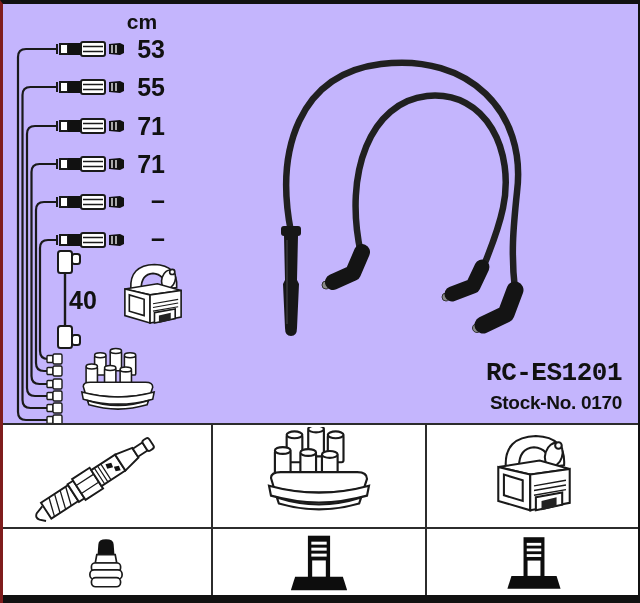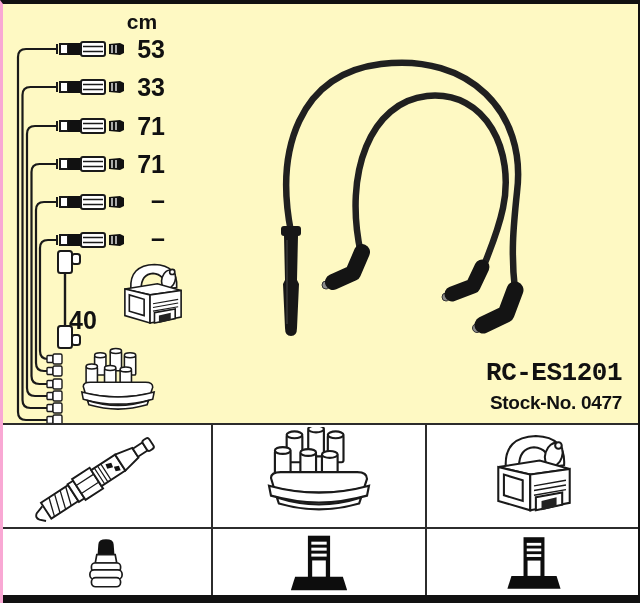--- a/index.html
+++ b/index.html
@@ -1,32 +1,32 @@
 <!DOCTYPE html>
 <html><head>
 <meta charset="utf-8">
 <style>
   html,body{margin:0;padding:0;background:#888;}
   .screen{
     position:relative;width:640px;height:603px;box-sizing:border-box;
-    background:#fef9c3;overflow:hidden;
-    border-left:3px solid #f9a8d4;border-right:2px solid #111;border-top:4px solid #111;
+    background:#c4b5fd;overflow:hidden;
+    border-left:3px solid #7f1d1d;border-right:2px solid #111;border-top:4px solid #111;
     font-family:"Liberation Sans", sans-serif;color:#111;
   }
   svg{display:block;}
   .diagram{position:absolute;left:0;top:0;}
   .photo{position:absolute;left:246px;top:36px;}
   .unit-label{position:absolute;left:116px;top:6px;width:46px;text-align:center;
     font-size:21px;font-weight:bold;}
   .len{position:absolute;left:116px;width:46px;text-align:right;
     font-size:25px;font-weight:bold;line-height:26px;}
   .len.r0{top:32px}.len.r1{top:70px}.len.r2{top:109px}
   .len.r3{top:147px}.len.r4{top:183px}.len.r5{top:221px}
   .len40{position:absolute;left:58px;top:282px;width:44px;text-align:center;
-    font-size:25px;font-weight:bold;margin-top:20px;}
+    font-size:25px;font-weight:bold;}
   .pn{position:absolute;right:16px;top:354px;font-size:26px;font-weight:bold;
     letter-spacing:-0.5px;font-family:Liberation Mono, monospace;}
   .stock{position:absolute;right:16px;top:388px;font-size:19px;font-weight:bold;
     letter-spacing:-0.3px;}
   .parts-table{
     position:absolute;left:-3px;right:-2px;top:419px;height:172px;
     display:grid;grid-template-columns:213px 214px 1fr;grid-template-rows:104px 1fr;
     border-top:2px solid #2c2c2c;background:#fff;
   }
   .cell{border-right:2px solid #2c2c2c;border-bottom:2px solid #2c2c2c;
@@ -160,21 +160,21 @@
       <rect x="69" y="250" width="8" height="10" rx="2.5"></rect>
       <rect x="55" y="322" width="14" height="22" rx="2.5"></rect>
       <rect x="69" y="331" width="8" height="10" rx="2.5"></rect>
     </g>
     <use href="#sym-coil" x="113" y="250" width="74" height="84"></use>
     <use href="#sym-cap" x="76" y="342" width="78" height="78"></use>
   </svg>
 
   <div class="unit-label">cm</div>
   <div class="len r0">53</div>
-  <div class="len r1">33</div>
+  <div class="len r1">55</div>
   <div class="len r2">71</div>
   <div class="len r3">71</div>
   <div class="len r4">–</div>
   <div class="len r5">–</div>
   <div class="len40">40</div>
 
   <svg class="photo" viewBox="0 0 310 305" width="310" height="305">
     <g fill="none" stroke="#202020" stroke-width="6.5" stroke-linecap="round">
       <path d="M112 214 C94 132, 122 62, 178 56 C238 50, 266 112, 254 168 C249 192, 240 212, 234 228"></path>
       <path d="M42 192 C26 110, 50 34, 132 24 C220 13, 278 72, 268 152 C264 190, 262 215, 266 250"></path>
@@ -194,21 +194,21 @@
       <circle cx="197" cy="257" r="4" fill="#8a8a8a" stroke="#333" stroke-width="1"></circle>
       <path d="M233 227 L224 246 L203 254" stroke="#141414" stroke-width="15" fill="none"></path>
     </g>
     <g stroke-linecap="round" stroke-linejoin="round">
       <circle cx="228" cy="288" r="4.5" fill="#8a8a8a" stroke="#333" stroke-width="1"></circle>
       <path d="M266 250 L257 274 L234 285" stroke="#141414" stroke-width="17" fill="none"></path>
     </g>
   </svg>
 
   <div class="pn">RC-ES1201</div>
-  <div class="stock">Stock-No. 0477</div>
+  <div class="stock">Stock-No. 0170</div>
 
   <div class="parts-table">
     <div class="cell">
       <svg viewBox="0 0 150 100" width="150" height="95">
           <use href="#sym-plug"></use>
         </svg>
     </div>
     <div class="cell">
       <svg viewBox="0 0 110 100" width="108" height="98">
           <use href="#sym-cap"></use>

